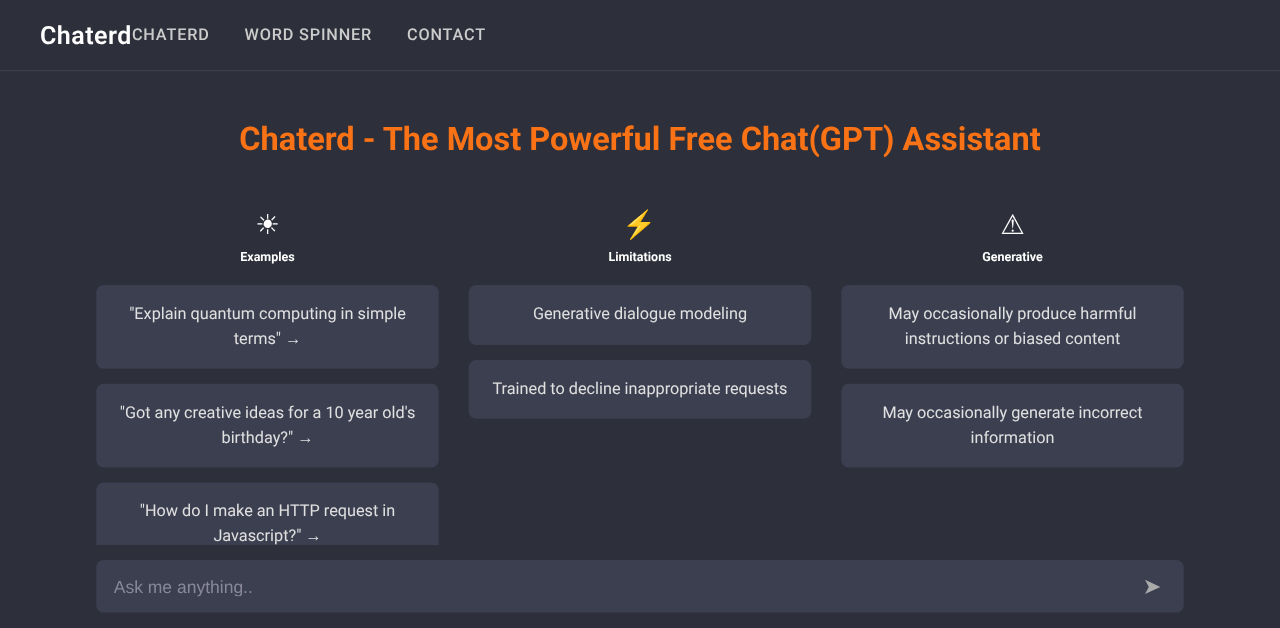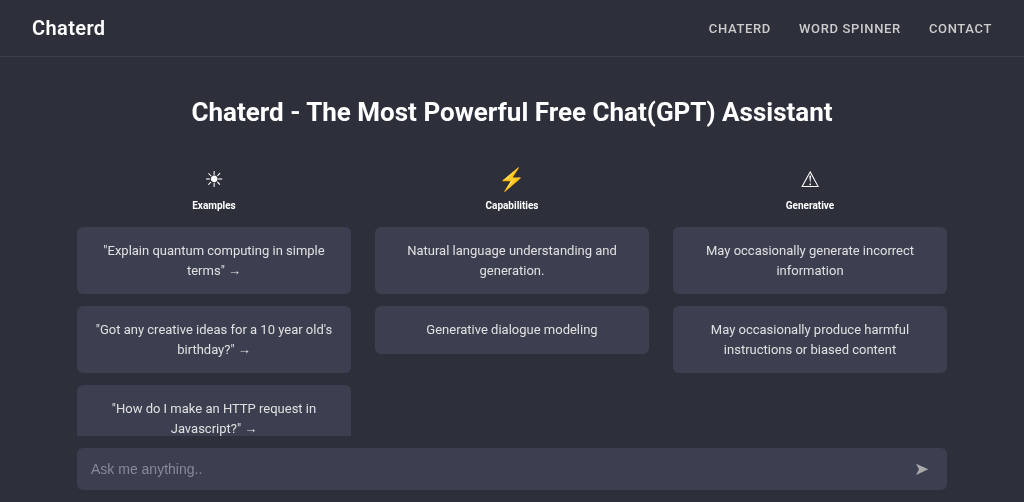--- a/index.html
+++ b/index.html
@@ -10,21 +10,21 @@
       min-height: 502px;
       width: 1024px;
       position: relative;
       overflow: hidden;
     }
 
     
     header {
       display: flex;
       align-items: center;
-      justify-content: space-between;
+      justify-content: flex-start;
       padding: 16px 32px;
       background-color: #2d2f3a;
       border-bottom: 1px solid rgba(255,255,255,0.08);
     }
     .logo {
       font-size: 20px;
       font-weight: 600;
       color: #ffffff;
       letter-spacing: 0.02em;
     }
@@ -46,21 +46,21 @@
     
     main {
       display: flex;
       flex-direction: column;
       align-items: center;
       padding: 40px 24px 20px;
     }
     .page-title {
       font-size: 26px;
       font-weight: 700;
-      color: #ffffff;
+      color: #f97316;
       margin-bottom: 40px;
       text-align: center;
     }
 
     
     .columns {
       display: flex;
       gap: 24px;
       width: 100%;
       max-width: 870px;
@@ -162,33 +162,33 @@
         <span class="column-title">Examples</span>
       </div>
       <div class="card">"Explain quantum computing in simple terms" →</div>
       <div class="card">"Got any creative ideas for a 10 year old's birthday?" →</div>
       <div class="card">"How do I make an HTTP request in Javascript?" →</div>
     </div>
 
     <div class="column">
       <div class="column-header">
         <span class="column-icon">⚡</span>
-        <span class="column-title">Capabilities</span>
+        <span class="column-title">Limitations</span>
       </div>
-      <div class="card">Natural language understanding and generation.</div>
       <div class="card">Generative dialogue modeling</div>
+      <div class="card">Trained to decline inappropriate requests</div>
     </div>
 
     <div class="column">
       <div class="column-header">
         <span class="column-icon">⚠</span>
         <span class="column-title">Generative</span>
       </div>
+      <div class="card">May occasionally produce harmful instructions or biased content</div>
       <div class="card">May occasionally generate incorrect information</div>
-      <div class="card">May occasionally produce harmful instructions or biased content</div>
     </div>
 
   </div>
 </main>
 
 <div class="bottom-bar">
   <div class="input-row">
     <input type="text" placeholder="Ask me anything.." style="">
     <button class="send-btn">
       <span>➤</span>

